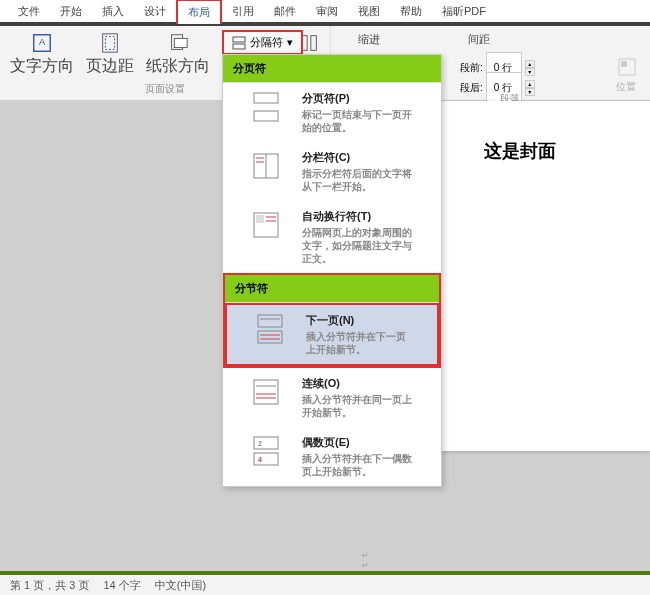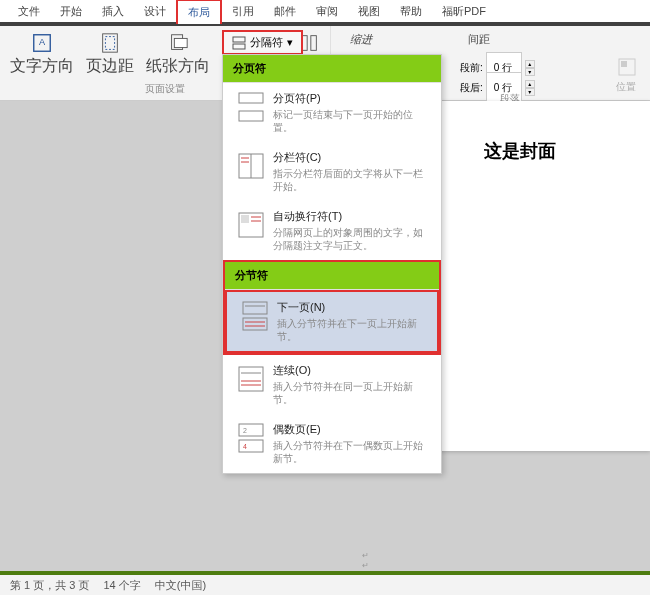--- a/index.html
+++ b/index.html
@@ -13,38 +13,38 @@
     .ribbon-group { display: flex; flex-direction: column; align-items: center; padding: 4px 6px; border-right: 1px solid #e0e0e0; }
     .ribbon-btns { display: flex; gap: 4px; }
     .ribbon-btn { display: flex; flex-direction: column; align-items: center; padding: 2px 4px; cursor: pointer; }
     .ribbon-btn svg { width: 22px; height: 22px; }
     .ribbon-btn-label { font-size: 16px; color: #444; margin-top: 2px; }
     .ribbon-group-label { font-size: 10px; color: #888; margin-top: auto; }
     
     .breaks-btn { display: flex; align-items: center; gap: 4px; padding: 3px 8px; background: #f8f8f8; border: 2px solid #e03030; cursor: pointer; font-size: 11px; position: absolute; left: 222px; top: 4px; }
     
     .indent-label, .spacing-label { font-size: 11px; color: #444; position: absolute; top: 6px; }
-    .indent-label { left: 350px; font-style: italic; }
+    .indent-label { left: 358px; }
     .spacing-label { left: 468px; }
     
     .spinner { position: absolute; display: flex; align-items: center; font-size: 10px; gap: 3px; }
     .spinner input { width: 36px; height: 32px; font-size: 10px; border: 1px solid #ccc; padding: 1px 7px; }
     .spinner-arrows { display: flex; flex-direction: column; }
     .spinner-arrows span { width: 10px; height: 8px; border: 1px solid #ccc; font-size: 6px; text-align: center; line-height: 6px; background: #f0f0f0; }
     
     .pos-btn { position: absolute; right: 12px; top: 30px; font-size: 10px; color: #aaa; }
     
     .doc-area { position: absolute; top: 101px; left: 0; right: 0; bottom: 24px; background: #cfcfcf; }
     .page { position: absolute; background: #fff; box-shadow: 0 1px 4px rgba(0,0,0,0.2); }
     .page1 { left: 310px; top: 0; width: 340px; height: 350px; }
     .page-title { position: absolute; left: 174px; top: 38px; font-size: 18px; font-weight: bold; }
     
     .dropdown { position: absolute; left: 222px; top: 54px; width: 220px; background: #fff; border: 1px solid #ccc; box-shadow: 2px 2px 6px rgba(0,0,0,0.2); z-index: 10; }
     .dropdown-section-header { font-size: 11px; font-weight: bold; padding: 6px 10px; background: #84cc16; border-bottom: 1px solid #e0e0e0; }
-    .dropdown-item { display: flex; padding: 8px 12px; gap: 6px; cursor: pointer; }
+    .dropdown-item { display: flex; padding: 8px 27px; gap: 20px; cursor: pointer; font-weight: bold; }
     .dropdown-item.highlight { background: #cfd8e8; border: 2px solid #e03030; }
     .dd-icon { width: 32px; height: 32px; flex-shrink: 0; }
     .dd-icon svg { width: 32px; height: 32px; }
     .dd-text { flex: 1; }
     .dd-title { font-size: 11px; color: #222; margin-bottom: 2px; }
     .dd-desc { font-size: 10px; color: #888; line-height: 1.3; }
     
     .section-red-box { border: 2px solid #e03030; }
     
     .statusbar { position: absolute; bottom: 0; left: 0; right: 0; height: 24px; background: #f3f3f3; border-top: 4px solid #4d7c0f; display: flex; align-items: center; padding: 0 10px; gap: 14px; font-size: 11px; color: #555; }

